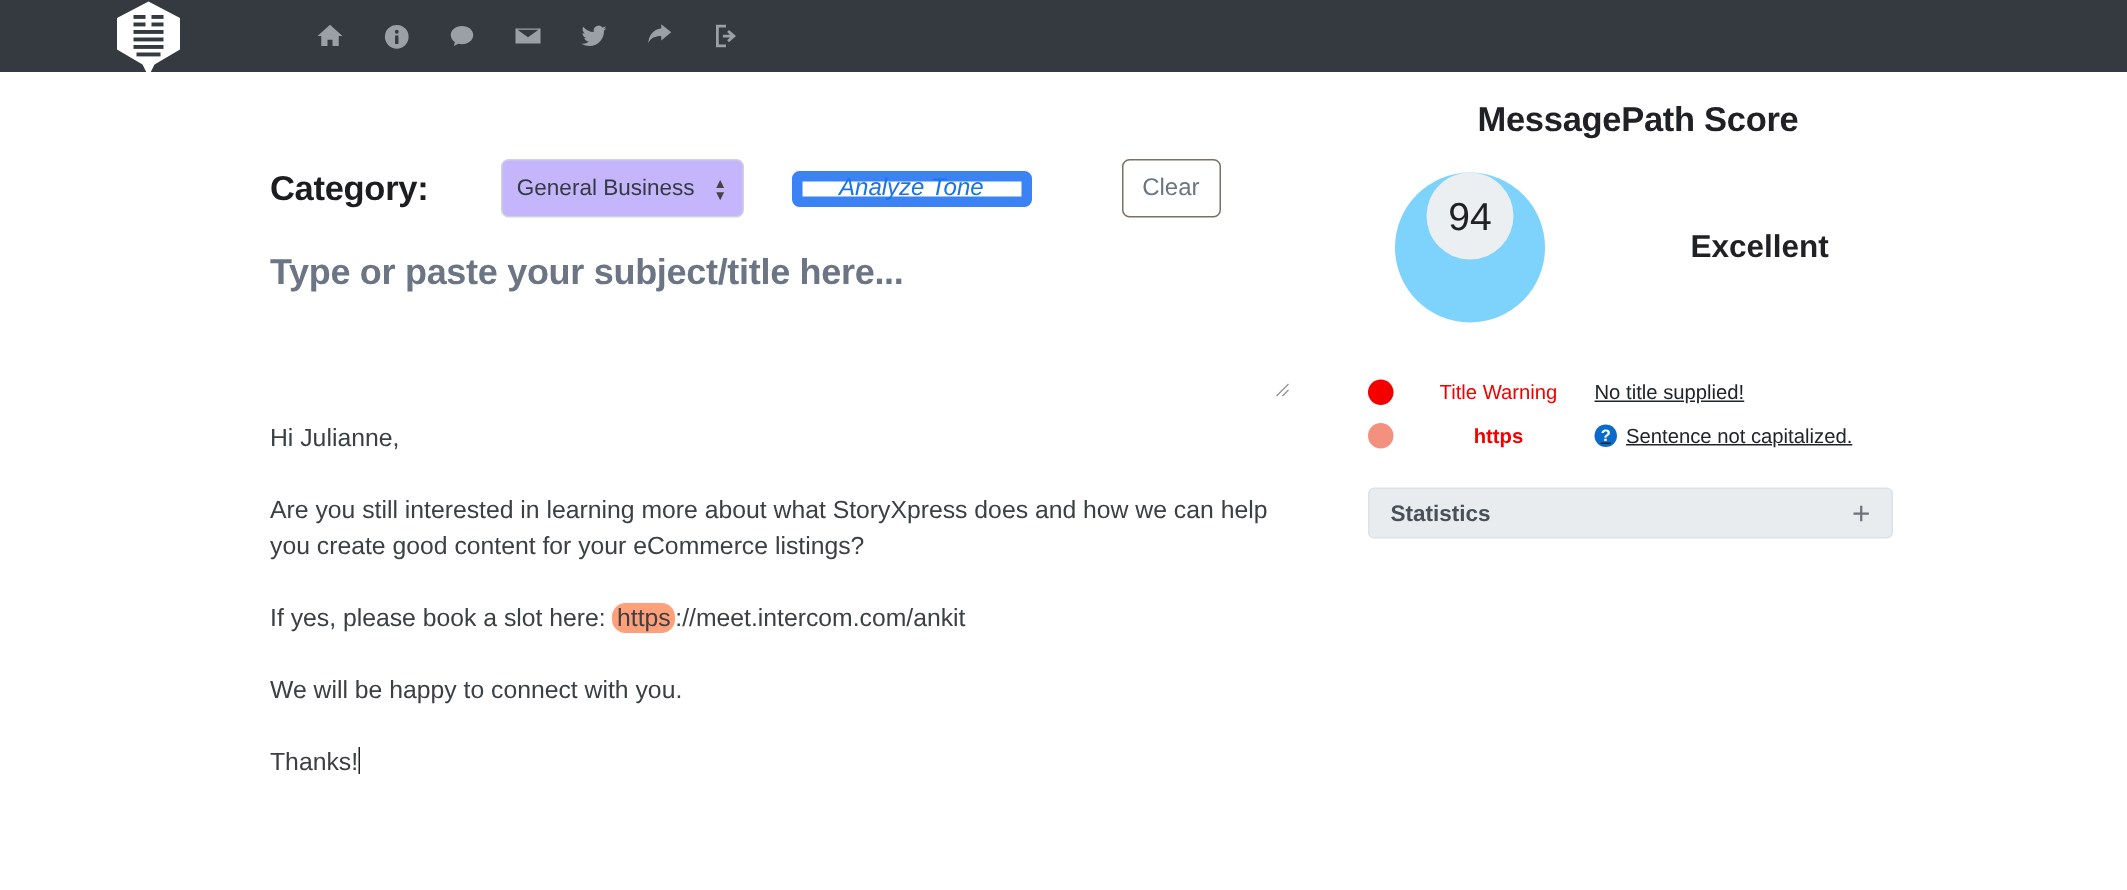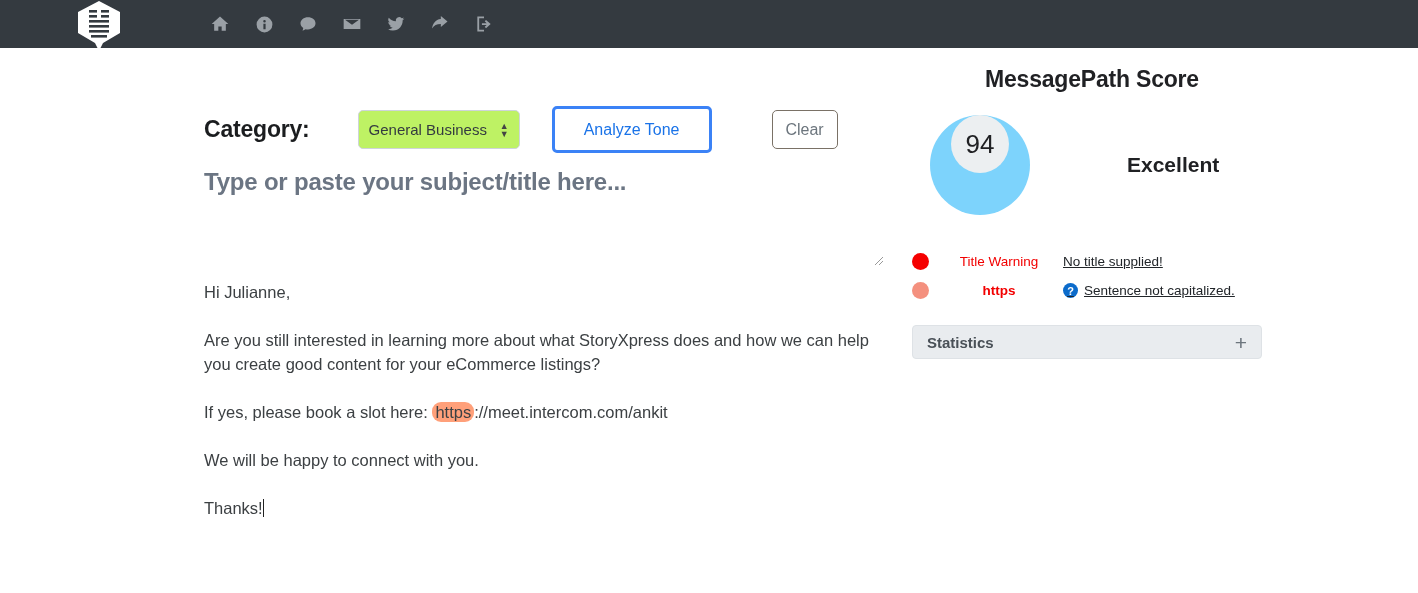--- a/index.html
+++ b/index.html
@@ -52,21 +52,20 @@
   }
   .nav-icons svg { fill: #9aa0a6; }
 
   
   .left-col {
     position: absolute;
     left: 0;
     top: 48px;
     width: 880px;
     height: 545px;
-    margin-left: 24px;
   }
 
   .category-row {
     position: absolute;
     left: 180px;
     top: 58px;
     display: flex;
     align-items: center;
   }
   .category-label {
@@ -74,21 +73,21 @@
     font-weight: bold;
     color: #1b1d1f;
     letter-spacing: -0.2px;
   }
   .category-select {
     margin-left: 48px;
     width: 162px;
     height: 39px;
     border: 1px solid #ced4da;
     border-radius: 5px;
-    background: #bef264;
+    background: #c4b5fd;
     display: flex;
     align-items: center;
     padding: 0 10px;
     box-sizing: border-box;
     font-size: 15px;
     color: #343a40;
     justify-content: space-between;
     cursor: pointer;
   }
   .select-arrows {
@@ -106,23 +105,24 @@
     font-size: 16px;
     display: flex;
     align-items: center;
     justify-content: center;
     box-sizing: border-box;
     cursor: pointer;
   }
   .btn-analyze {
     margin-left: 32px;
     width: 160px;
-    height: 47px;
-    border: 3px solid #3b82f6;
+    height: 24px;
+    border: 7px solid #3b82f6;
     color: #1a73e8;
+    font-style: italic;
   }
   .btn-clear {
     margin-left: 60px;
     width: 66px;
     height: 39px;
     border: 1px solid #7a7166;
     color: #6c757d;
   }
 
   

